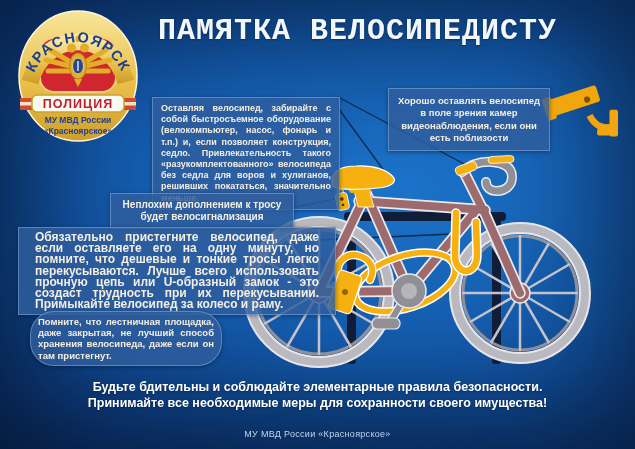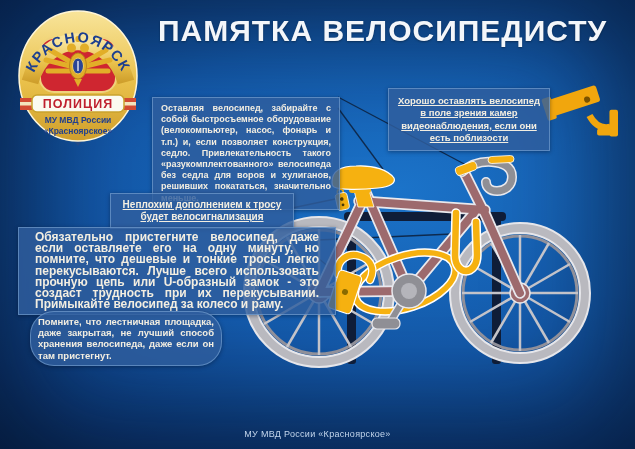--- a/index.html
+++ b/index.html
@@ -8,33 +8,33 @@
     font-family:"Liberation Sans",sans-serif;
     background:radial-gradient(ellipse 115% 95% at 63% 42%, #1b73c9 0%, #145aab 38%, #0d3d7f 68%, #092a58 88%, #071f42 100%);
   }
   .poster::after{
     content:"";position:absolute;inset:0;pointer-events:none;
     box-shadow:inset 0 0 110px 26px rgba(3,14,34,0.6);
   }
   .illustration{position:absolute;left:0;top:0;z-index:1;}
   .page-title{
     position:absolute;left:158px;top:14px;width:470px;z-index:3;
-    font-family:Liberation Sans, sans-serif;font-size:30px;font-weight:600;
+    font-family:Liberation Mono, monospace;font-size:30px;font-weight:600;
     color:#f3f6fa;letter-spacing:1px;white-space:nowrap;
     text-shadow:0 1px 2px rgba(0,0,0,0.35);
   }
   .tip-box{
     position:absolute;z-index:3;
     background:rgba(47,94,158,0.82);
     border:1px solid rgba(150,190,230,0.45);
     box-shadow:0 1px 4px rgba(0,10,30,0.4);
     color:#f3eee1;font-weight:bold;
   }
   .tip-justify{text-align:justify;}
-  .tip-center{text-align:center;text-decoration:underline;}
+  .tip-center{text-align:center;}
   .tip-equipment{left:152px;top:97px;width:170px;padding:5px 8px;font-size:9px;line-height:11.2px;}
   .tip-camera{left:388px;top:88px;width:146px;padding:6px 7px;font-size:9.5px;line-height:12.3px;}
   .tip-alarm{left:110px;top:193px;width:170px;padding:5px 6px;font-size:10px;line-height:12px;}
   .tip-lock{left:18px;top:227px;width:284px;padding:4px 16px;font-size:12px;line-height:11.2px;}
   .tip-stairwell{left:30px;top:311px;width:176px;padding:4px 7px;font-size:9.5px;line-height:11.2px;border-radius:24px;}
   .closing{
     position:absolute;left:0;top:380px;width:100%;z-index:3;text-align:center;
     color:#ffffff;font-weight:bold;font-size:12.5px;line-height:15.5px;
     text-shadow:0 1px 2px rgba(0,0,0,0.4);
   }
@@ -237,16 +237,20 @@
   </svg>
 
   <div class="page-title">ПАМЯТКА ВЕЛОСИПЕДИСТУ</div>
 
   <div class="tip-box tip-justify tip-equipment">Оставляя велосипед, забирайте с собой быстросъемное оборудование (велокомпьютер, насос, фонарь и т.п.) и, если позволяет конструкция, седло. Привлекательность такого «разукомплектованного» велосипеда без седла для воров и хулиганов, решивших покататься, значительно меньше.</div>
   <div class="tip-box tip-center tip-camera">Хорошо оставлять велосипед в поле зрения камер видеонаблюдения, если они есть поблизости</div>
   <div class="tip-box tip-center tip-alarm">Неплохим дополнением к тросу будет велосигнализация</div>
   <div class="tip-box tip-justify tip-lock">Обязательно пристегните велосипед, даже если оставляете его на одну минуту, но помните, что дешевые и тонкие тросы легко перекусываются. Лучше всего использовать прочную цепь или U-образный замок - это создаст трудность при их перекусывании. Примыкайте велосипед за колесо и раму.</div>
   <div class="tip-box tip-justify tip-stairwell">Помните, что лестничная площадка, даже закрытая, не лучший способ хранения велосипеда, даже если он там пристегнут.</div>
 
+  <div class="closing">
+    <div>Будьте бдительны и соблюдайте элементарные правила безопасности.</div>
+    <div>Принимайте все необходимые меры для сохранности своего имущества!</div>
+  </div>
 
   <div class="credit">МУ МВД России «Красноярское»</div>
 
 </div>
 
 </body></html>

